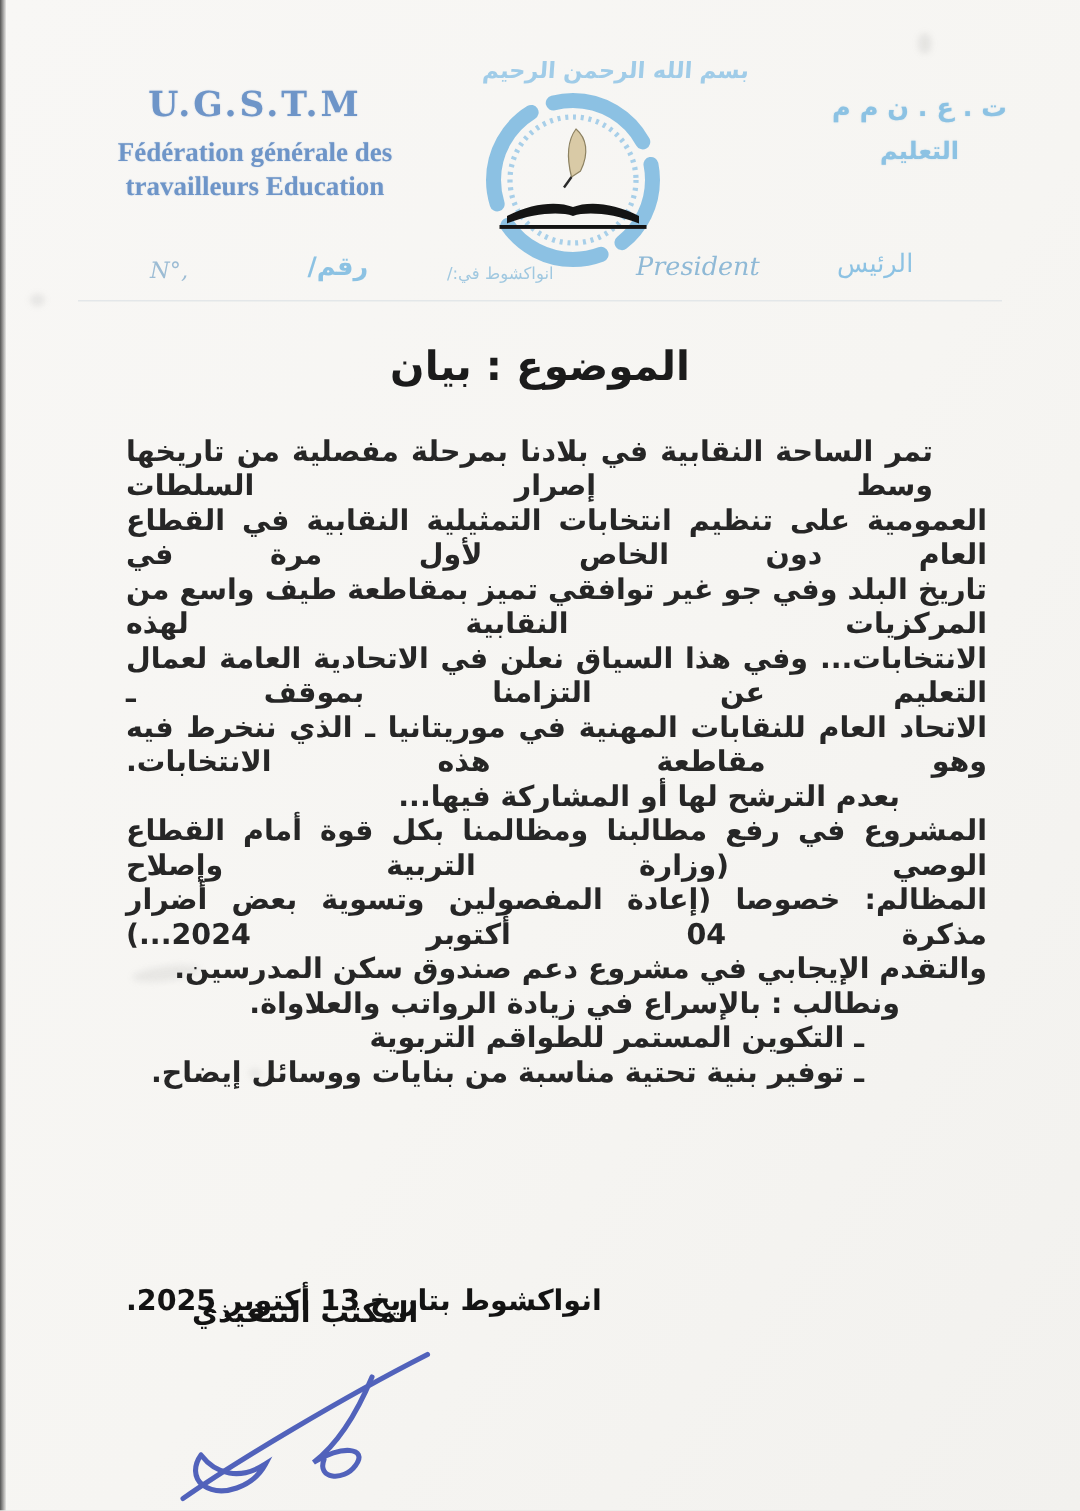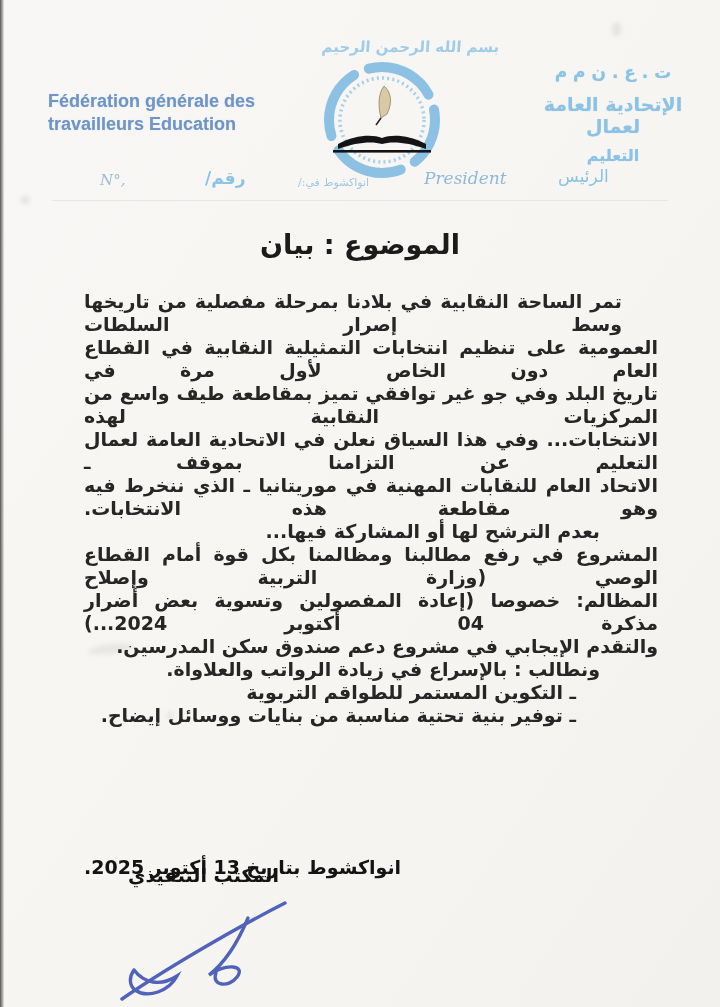--- a/index.html
+++ b/index.html
@@ -18,22 +18,22 @@
   }
   .smudge{position:absolute;border-radius:50%;filter:blur(2px);}
 
   
   .hdr-left-acronym{
     position:absolute;left:60px;top:56px;width:220px;text-align:center;
     font-family:"DejaVu Serif",serif;font-weight:bold;font-size:23px;
     letter-spacing:2px;color:#6e95c8;text-shadow:0 0 1px rgba(110,149,200,.45);
   }
   .hdr-left-org{
-    position:absolute;left:48px;top:90px;width:244px;
-    font-family:Liberation Sans, sans-serif;font-weight:bold;font-size:18px;line-height:23px;
+    position:absolute;left:48px;top:90px;width:244px;text-align:center;
+    font-family:Liberation Serif, serif;font-weight:bold;font-size:18px;line-height:23px;
     color:#6e95c8;text-shadow:0 0 1px rgba(110,149,200,.4);
   }
   .basmala{
     position:absolute;left:318px;top:38px;width:185px;text-align:center;
     direction:rtl;font-size:15px;font-weight:bold;color:#a0cce8;
     transform:skewX(-4deg);
   }
   .logo{position:absolute;left:300px;top:56px;}
   .hdr-right{
     position:absolute;left:520px;top:62px;width:186px;text-align:center;
@@ -78,41 +78,41 @@
 <body>
 
 <div class="paper">
   <div class="edge-left"></div>
 
   <div class="smudge" style="left:88px;top:644px;width:46px;height:10px;background:rgba(120,120,120,.12);transform:rotate(-7deg);"></div>
   <div class="smudge" style="left:612px;top:22px;width:9px;height:14px;background:rgba(110,110,110,.12);"></div>
   <div class="smudge" style="left:20px;top:196px;width:10px;height:8px;background:rgba(130,130,130,.14);"></div>
   <div class="smudge" style="left:166px;top:712px;width:8px;height:7px;background:rgba(130,130,130,.12);"></div>
 
+  <div class="hdr-left-acronym">U.G.S.T.M</div>
   <div class="hdr-left-org">
     <div>Fédération générale des</div>
     <div>travailleurs Education</div>
   </div>
 
   <div class="basmala">بسم الله الرحمن الرحيم</div>
 
   <div class="logo">
     <svg width="165" height="130" viewBox="0 0 165 130">
       <circle cx="82" cy="64" r="53" fill="none" stroke="#7db9e0" stroke-width="10" stroke-dasharray="70 16" stroke-dashoffset="22" stroke-linecap="round" opacity="0.88"></circle>
       <circle cx="82" cy="64" r="42" fill="none" stroke="#93c6e6" stroke-width="3.5" stroke-dasharray="2 3.2" opacity="0.8"></circle>
       <path d="M84 30 C91 36 93 46 87 58 L81 62 C78 50 78 38 84 30 Z" fill="#d9caa6" stroke="#8d8262" stroke-width="0.8"></path>
       <path d="M81 62 L76 69" stroke="#2a2a2a" stroke-width="1.6"></path>
       <path d="M38 88 C55 79 72 78 82 82 C92 78 109 79 126 88 L126 93 C108 86 91 85 82 88 C73 85 56 86 38 93 Z" fill="#141414"></path>
       <rect x="33" y="94" width="98" height="2.6" fill="#141414"></rect>
     </svg>
   </div>
 
   <div class="hdr-right">
     <div class="ac">ت . ع . ن م م</div>
-    <div class="o1">الإتحادية العامة لعمال</div>
     <div class="o2">التعليم</div>
   </div>
 
   <div class="meta-num-fr">N°,</div>
   <div class="meta-num-ar">رقم/</div>
   <div class="meta-place">انواكشوط في:/</div>
   <div class="meta-pres-fr">President</div>
   <div class="meta-pres-ar">الرئيس</div>
   <div class="hdr-rule"></div>
 

